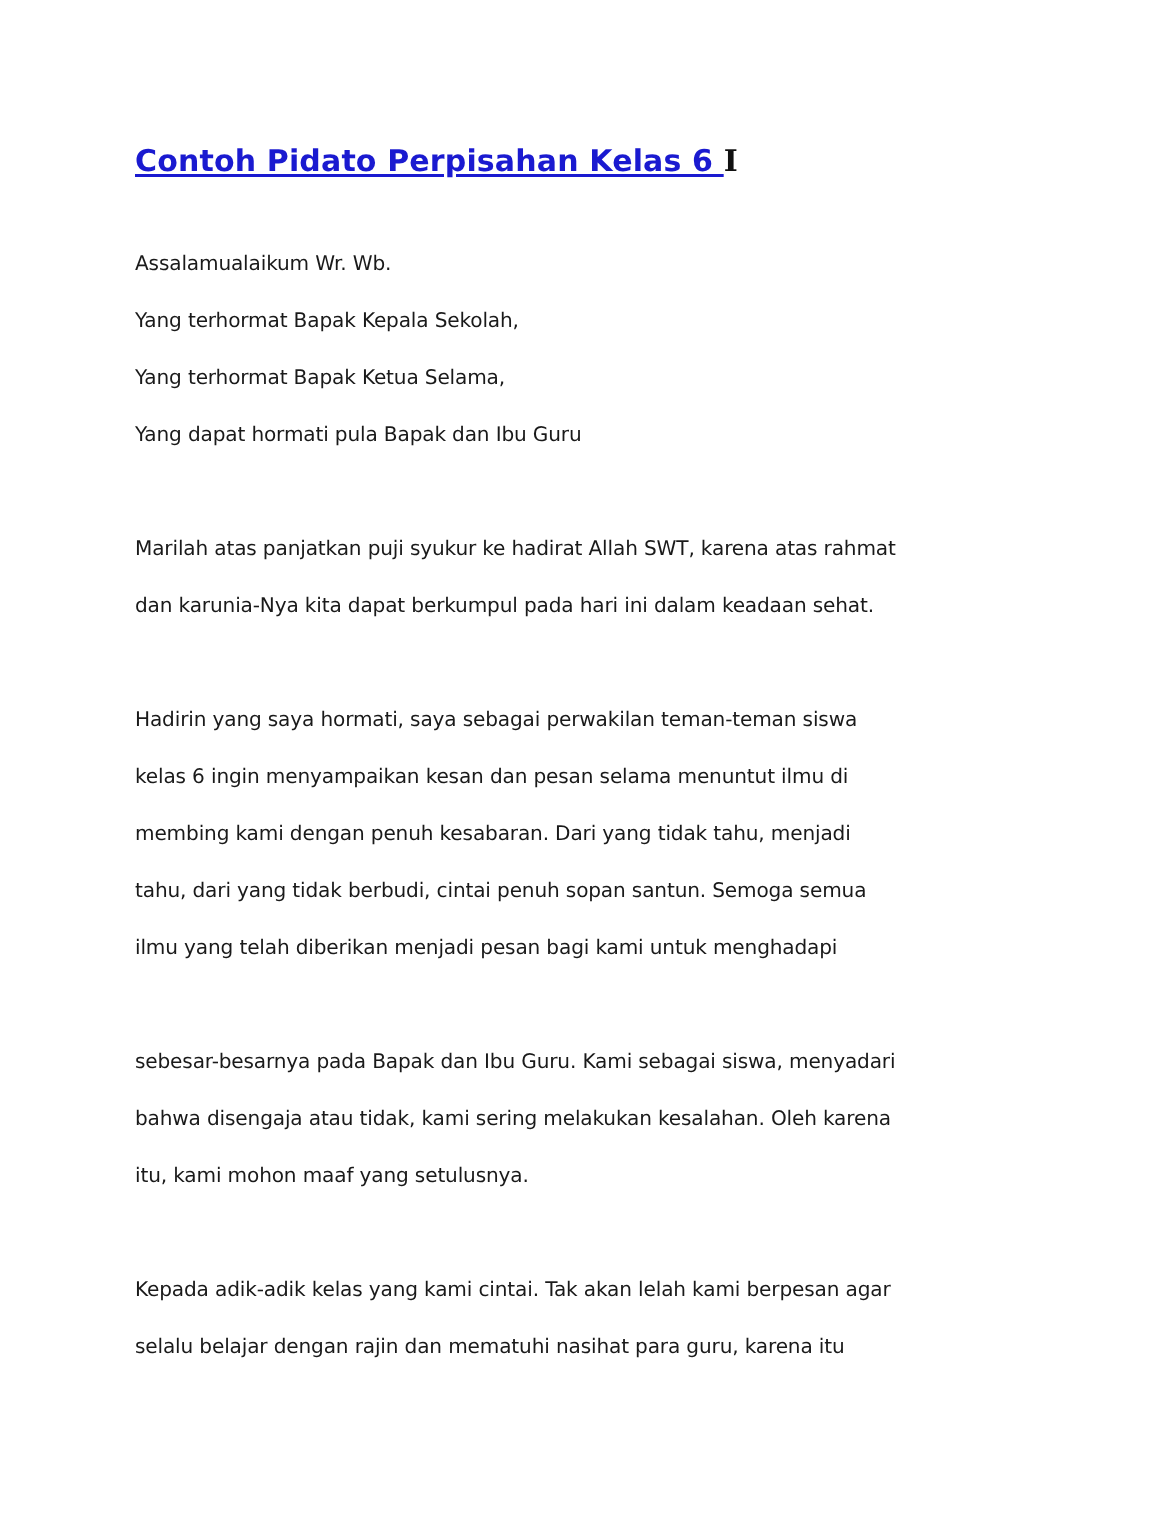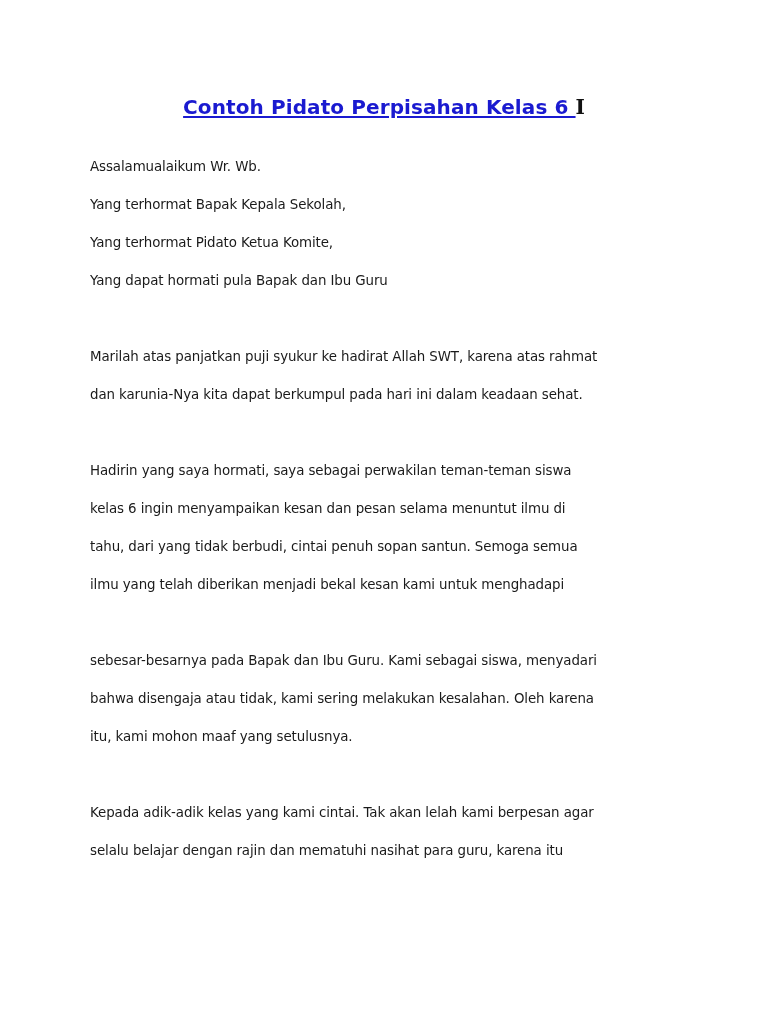--- a/index.html
+++ b/index.html
@@ -15,26 +15,26 @@
       font-family: "DejaVu Sans", sans-serif;
       color: #1a1a1a;
     }
     .page {
       position: absolute;
       left: 90px;
       top: 90px;
       width: 600px;
     }
     .title-row {
-      text-align: center;
+      text-align: left;
       width: 588px;
       margin-left: 0;
       height: 34px;
       line-height: 34px;
-      margin-bottom: 14px;
+      margin-bottom: 24px;
     }
     .title-link {
       font-family: "DejaVu Sans", sans-serif;
       font-weight: bold;
       font-size: 20px;
       color: #1a1ad0;
       text-decoration: underline;
       text-decoration-thickness: 2px;
       text-underline-offset: 2px;
       letter-spacing: 0.1px;
@@ -58,34 +58,35 @@
 <body>
 
 <div class="page">
   <div class="title-row">
     <a class="title-link">Contoh Pidato Perpisahan Kelas 6 </a><span class="title-suffix">I</span>
   </div>
 
   <p class="para">
     <span class="line">Assalamualaikum Wr. Wb.</span>
     <span class="line">Yang terhormat Bapak Kepala Sekolah,</span>
-    <span class="line">Yang terhormat Pidato Ketua Komite,</span>
+    <span class="line">Yang terhormat Bapak Ketua Selama,</span>
     <span class="line">Yang dapat hormati pula Bapak dan Ibu Guru</span>
   </p>
 
   <p class="para">
     <span class="line">Marilah atas panjatkan puji syukur ke hadirat Allah SWT, karena atas rahmat</span>
     <span class="line">dan karunia-Nya kita dapat berkumpul pada hari ini dalam keadaan sehat.</span>
   </p>
 
   <p class="para">
     <span class="line">Hadirin yang saya hormati, saya sebagai perwakilan teman-teman siswa</span>
     <span class="line">kelas 6 ingin menyampaikan kesan dan pesan selama menuntut ilmu di</span>
+    <span class="line">membing kami dengan penuh kesabaran. Dari yang tidak tahu, menjadi</span>
     <span class="line">tahu, dari yang tidak berbudi, cintai penuh sopan santun. Semoga semua</span>
-    <span class="line">ilmu yang telah diberikan menjadi bekal kesan kami untuk menghadapi</span>
+    <span class="line">ilmu yang telah diberikan menjadi pesan bagi kami untuk menghadapi</span>
   </p>
 
   <p class="para">
     <span class="line">sebesar-besarnya pada Bapak dan Ibu Guru. Kami sebagai siswa, menyadari</span>
     <span class="line">bahwa disengaja atau tidak, kami sering melakukan kesalahan. Oleh karena</span>
     <span class="line">itu, kami mohon maaf yang setulusnya.</span>
   </p>
 
   <p class="para">
     <span class="line">Kepada adik-adik kelas yang kami cintai. Tak akan lelah kami berpesan agar</span>

